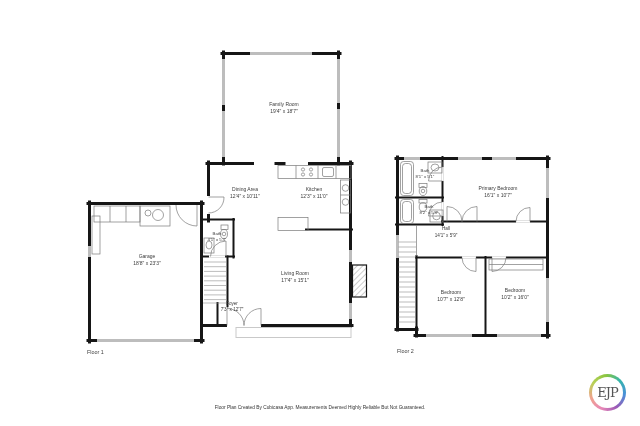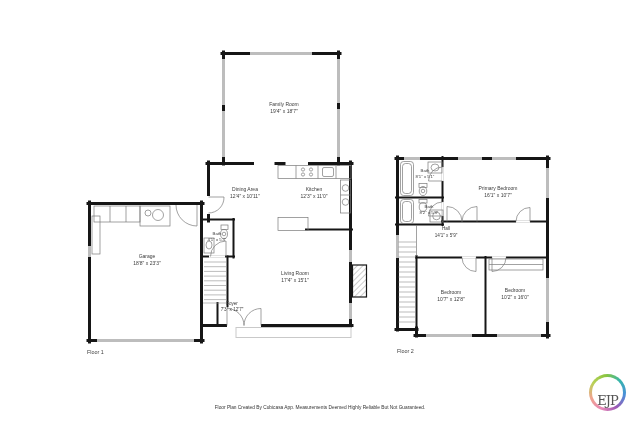--- a/index.html
+++ b/index.html
@@ -20,21 +20,21 @@
   .rl,.rd{font-size:5px;fill:#3b3b3b;text-anchor:middle;}
   .rls{font-size:4.3px;fill:#3b3b3b;text-anchor:middle;}
   .rlm{font-size:4.6px;fill:#3b3b3b;text-anchor:middle;}
   .fl{font-size:5.4px;fill:#404040;}
   .ft{font-size:4.8px;fill:#333333;text-anchor:middle;}
   
   .logo{position:absolute;left:589px;top:374px;width:37px;height:37px;}
   .logo-ring{position:absolute;inset:0;border-radius:50%;
     background:conic-gradient(from 200deg,#e887b7,#f0a48e,#b9d157,#8bc53f,#35b5ac,#4a90d9,#9b59b6,#e887b7);}
   .logo-inner{position:absolute;inset:3px;border-radius:50%;background:#ffffff;
-    display:flex;align-items:flex-end;justify-content:center;}
+    display:flex;align-items:center;justify-content:center;}
   .logo-inner span{font-family:"DejaVu Serif",serif;font-size:13px;color:#555;letter-spacing:-1px;}
 </style>
 </head>
 <body>
 
 <div class="page">
 
 <svg width="640" height="426" viewBox="0 0 640 426">
   <defs>
     <pattern id="hatch" width="4" height="4" patternUnits="userSpaceOnUse" patternTransform="rotate(45)">

